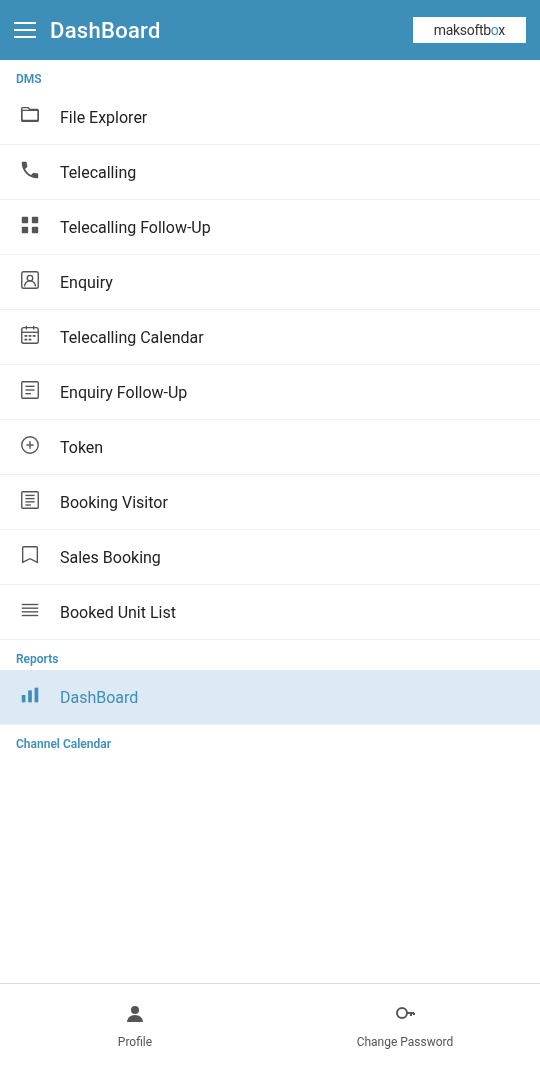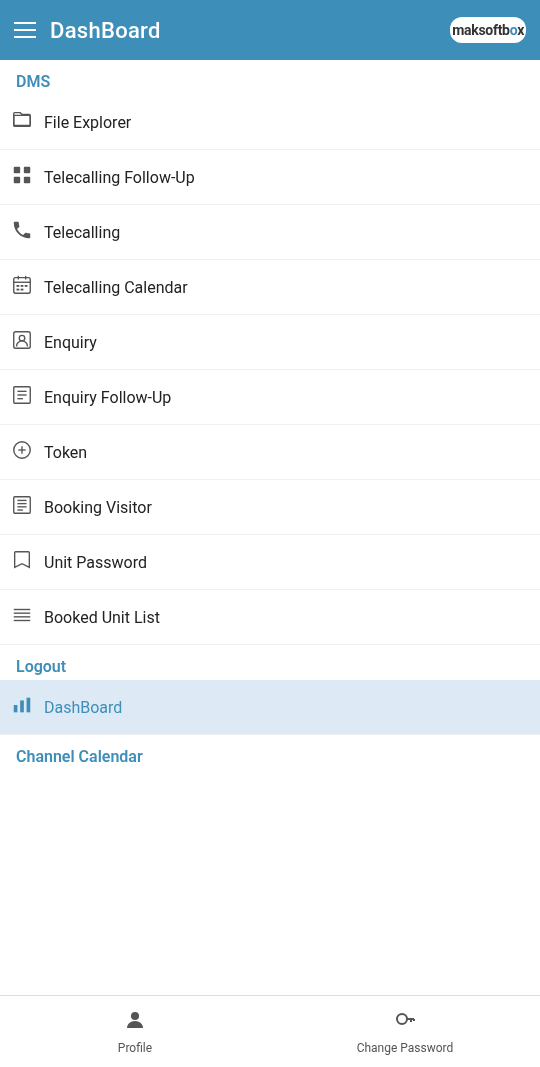--- a/index.html
+++ b/index.html
@@ -41,52 +41,52 @@
       background: #fff;
     }
     .header-title {
       color: #fff;
       font-size: 22px;
       font-weight: 500;
       letter-spacing: 0.3px;
     }
     .logo-box {
       background: #fff;
-      border-radius: 12px;
-      padding: 5px 2px;
+      border-radius: 0;
+      padding: 5px 21px;
       font-size: 14px;
-      font-weight: 700;
+      font-weight: 400;
       color: #333;
       letter-spacing: -0.3px;
     }
     .logo-box .logo-highlight {
       color: #3d8eb9;
     }
 
     
     .menu-content {
       flex: 1;
       overflow-y: auto;
       padding-bottom: 0;
     }
 
     
     .section-label {
       color: #3d8eb9;
-      font-size: 16px;
+      font-size: 12px;
       font-weight: 600;
       padding: 12px 16px 4px 16px;
     }
 
     
     .menu-item {
       display: flex;
       align-items: center;
-      gap: 8px;
-      padding: 14px 8px;
+      gap: 16px;
+      padding: 14px 16px;
       cursor: pointer;
       border-bottom: 1px solid #f0f0f0;
     }
     .menu-item.active {
       background: #dde9f5;
     }
     .menu-item.active .item-label {
       color: #3d8eb9;
     }
     .menu-item.active .item-icon {
@@ -100,21 +100,21 @@
       flex-shrink: 0;
     }
     .item-label {
       font-size: 16px;
       color: #222;
       font-weight: 400;
     }
 
     
     .bottom-nav {
-      height: 72px;
+      height: 84px;
       border-top: 1px solid #ddd;
       display: flex;
       align-items: stretch;
       background: #fff;
       flex-shrink: 0;
     }
     .bottom-nav-item {
       flex: 1;
       display: flex;
       flex-direction: column;
@@ -171,36 +171,47 @@
         <rect x="3" y="7" width="18" height="11" rx="1" fill="none" stroke="#555" stroke-width="1.5"></rect>
       </svg>
     </span>
     <span class="item-label">File Explorer</span>
   </div>
 
 
   <div class="menu-item">
     <span class="item-icon">
       <svg class="icon-svg" viewBox="0 0 24 24">
+        <path d="M6.6 10.8c1.4 2.8 3.8 5.1 6.6 6.6l2.2-2.2c.3-.3.7-.4 1-.2 1.1.4 2.3.6 3.6.6.6 0 1 .4 1 1V20c0 .6-.4 1-1 1C10.6 21 3 13.4 3 4c0-.6.4-1 1-1h3.5c.6 0 1 .4 1 1 0 1.3.2 2.5.6 3.6.1.3 0 .7-.2 1L6.6 10.8z" fill="#555"></path>
+      </svg>
+    </span>
+    <span class="item-label">Telecalling</span>
+  </div>
+
+  <div class="menu-item">
+    <span class="item-icon">
+      <svg class="icon-svg" viewBox="0 0 24 24">
         <rect x="3" y="3" width="7" height="7" rx="1" fill="#555"></rect>
         <rect x="14" y="3" width="7" height="7" rx="1" fill="#555"></rect>
         <rect x="3" y="14" width="7" height="7" rx="1" fill="#555"></rect>
         <rect x="14" y="14" width="7" height="7" rx="1" fill="#555"></rect>
       </svg>
     </span>
     <span class="item-label">Telecalling Follow-Up</span>
   </div>
 
   <div class="menu-item">
     <span class="item-icon">
       <svg class="icon-svg" viewBox="0 0 24 24">
-        <path d="M6.6 10.8c1.4 2.8 3.8 5.1 6.6 6.6l2.2-2.2c.3-.3.7-.4 1-.2 1.1.4 2.3.6 3.6.6.6 0 1 .4 1 1V20c0 .6-.4 1-1 1C10.6 21 3 13.4 3 4c0-.6.4-1 1-1h3.5c.6 0 1 .4 1 1 0 1.3.2 2.5.6 3.6.1.3 0 .7-.2 1L6.6 10.8z" fill="#555"></path>
-      </svg>
-    </span>
-    <span class="item-label">Telecalling</span>
+        <rect x="3" y="3" width="18" height="18" rx="2" fill="none" stroke="#555" stroke-width="1.5"></rect>
+        <circle cx="12" cy="10" r="3" fill="none" stroke="#555" stroke-width="1.5"></circle>
+        <path d="M6 19c0-3.3 2.7-6 6-6s6 2.7 6 6" fill="none" stroke="#555" stroke-width="1.5"></path>
+      </svg>
+    </span>
+    <span class="item-label">Enquiry</span>
   </div>
 
   <div class="menu-item">
     <span class="item-icon">
       <svg class="icon-svg" viewBox="0 0 24 24">
         <rect x="3" y="4" width="18" height="17" rx="2" fill="none" stroke="#555" stroke-width="1.5"></rect>
         <line x1="3" y1="9" x2="21" y2="9" stroke="#555" stroke-width="1.5"></line>
         <line x1="8" y1="2" x2="8" y2="6" stroke="#555" stroke-width="1.5"></line>
         <line x1="16" y1="2" x2="16" y2="6" stroke="#555" stroke-width="1.5"></line>
         <rect x="6" y="12" width="3" height="2" fill="#555"></rect>
@@ -209,31 +220,20 @@
         <rect x="6" y="16" width="3" height="2" fill="#555"></rect>
         <rect x="10.5" y="16" width="3" height="2" fill="#555"></rect>
       </svg>
     </span>
     <span class="item-label">Telecalling Calendar</span>
   </div>
 
   <div class="menu-item">
     <span class="item-icon">
       <svg class="icon-svg" viewBox="0 0 24 24">
-        <rect x="3" y="3" width="18" height="18" rx="2" fill="none" stroke="#555" stroke-width="1.5"></rect>
-        <circle cx="12" cy="10" r="3" fill="none" stroke="#555" stroke-width="1.5"></circle>
-        <path d="M6 19c0-3.3 2.7-6 6-6s6 2.7 6 6" fill="none" stroke="#555" stroke-width="1.5"></path>
-      </svg>
-    </span>
-    <span class="item-label">Enquiry</span>
-  </div>
-
-  <div class="menu-item">
-    <span class="item-icon">
-      <svg class="icon-svg" viewBox="0 0 24 24">
         <rect x="3" y="3" width="18" height="18" rx="1" fill="none" stroke="#555" stroke-width="1.5"></rect>
         <line x1="7" y1="8" x2="17" y2="8" stroke="#555" stroke-width="1.5"></line>
         <line x1="7" y1="12" x2="17" y2="12" stroke="#555" stroke-width="1.5"></line>
         <line x1="7" y1="16" x2="13" y2="16" stroke="#555" stroke-width="1.5"></line>
       </svg>
     </span>
     <span class="item-label">Enquiry Follow-Up</span>
   </div>
 
 
@@ -260,36 +260,36 @@
     </span>
     <span class="item-label">Booking Visitor</span>
   </div>
 
   <div class="menu-item">
     <span class="item-icon">
       <svg class="icon-svg" viewBox="0 0 24 24">
         <path d="M5 3h14a1 1 0 011 1v16l-8-4-8 4V4a1 1 0 011-1z" fill="none" stroke="#555" stroke-width="1.5"></path>
       </svg>
     </span>
-    <span class="item-label">Unit Password</span>
+    <span class="item-label">Sales Booking</span>
   </div>
 
   <div class="menu-item">
     <span class="item-icon">
       <svg class="icon-svg" viewBox="0 0 24 24">
         <line x1="3" y1="6" x2="21" y2="6" stroke="#555" stroke-width="1.5"></line>
         <line x1="3" y1="10" x2="21" y2="10" stroke="#555" stroke-width="1.5"></line>
         <line x1="3" y1="14" x2="21" y2="14" stroke="#555" stroke-width="1.5"></line>
         <line x1="3" y1="18" x2="21" y2="18" stroke="#555" stroke-width="1.5"></line>
       </svg>
     </span>
     <span class="item-label">Booked Unit List</span>
   </div>
 
-  <div class="section-label">Logout</div>
+  <div class="section-label">Reports</div>
 
   <div class="menu-item active">
     <span class="item-icon active">
       <svg class="icon-svg" viewBox="0 0 24 24" style="fill:#3d8eb9">
         <rect x="3" y="12" width="4" height="8" fill="#3d8eb9"></rect>
         <rect x="10" y="7" width="4" height="13" fill="#3d8eb9"></rect>
         <rect x="17" y="4" width="4" height="16" fill="#3d8eb9"></rect>
       </svg>
     </span>
     <span class="item-label" style="color:#3d8eb9;">DashBoard</span>

